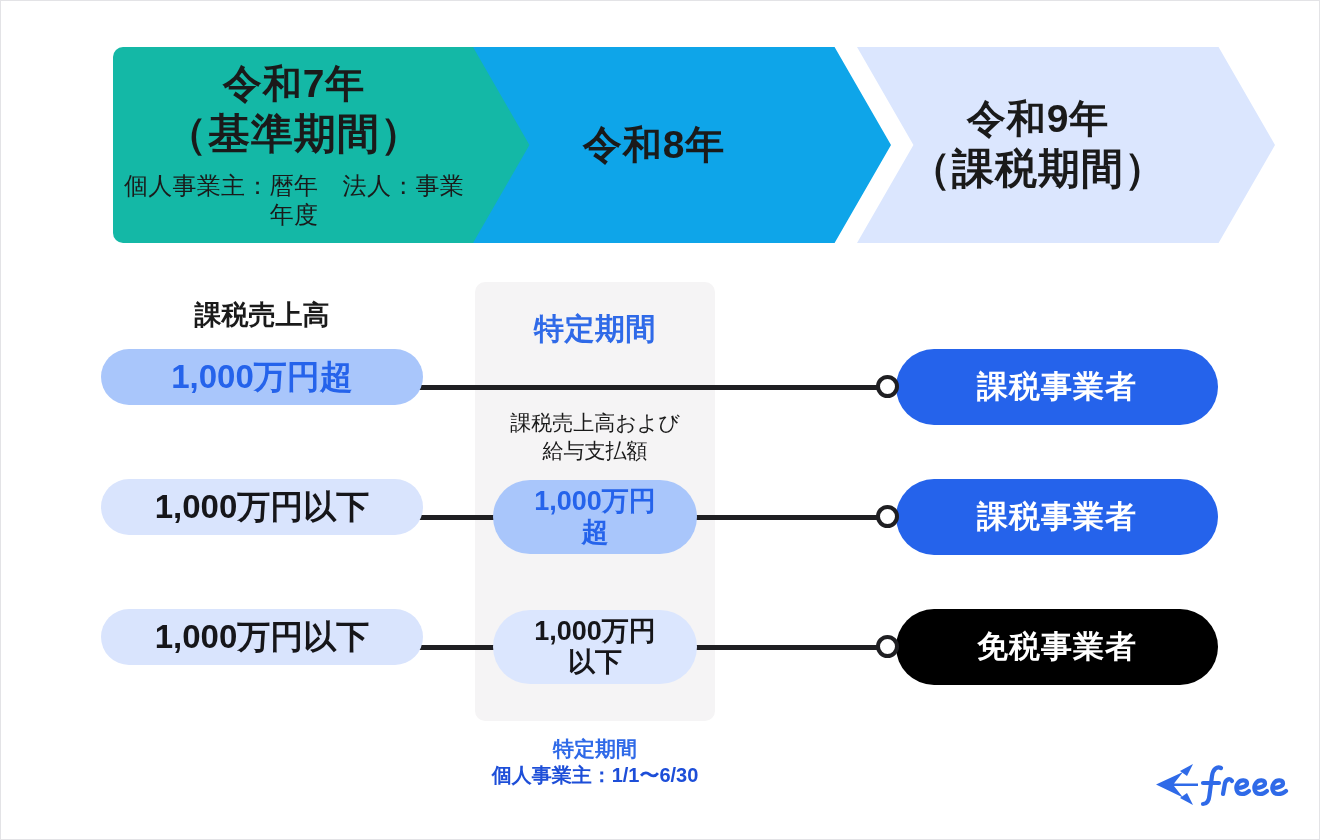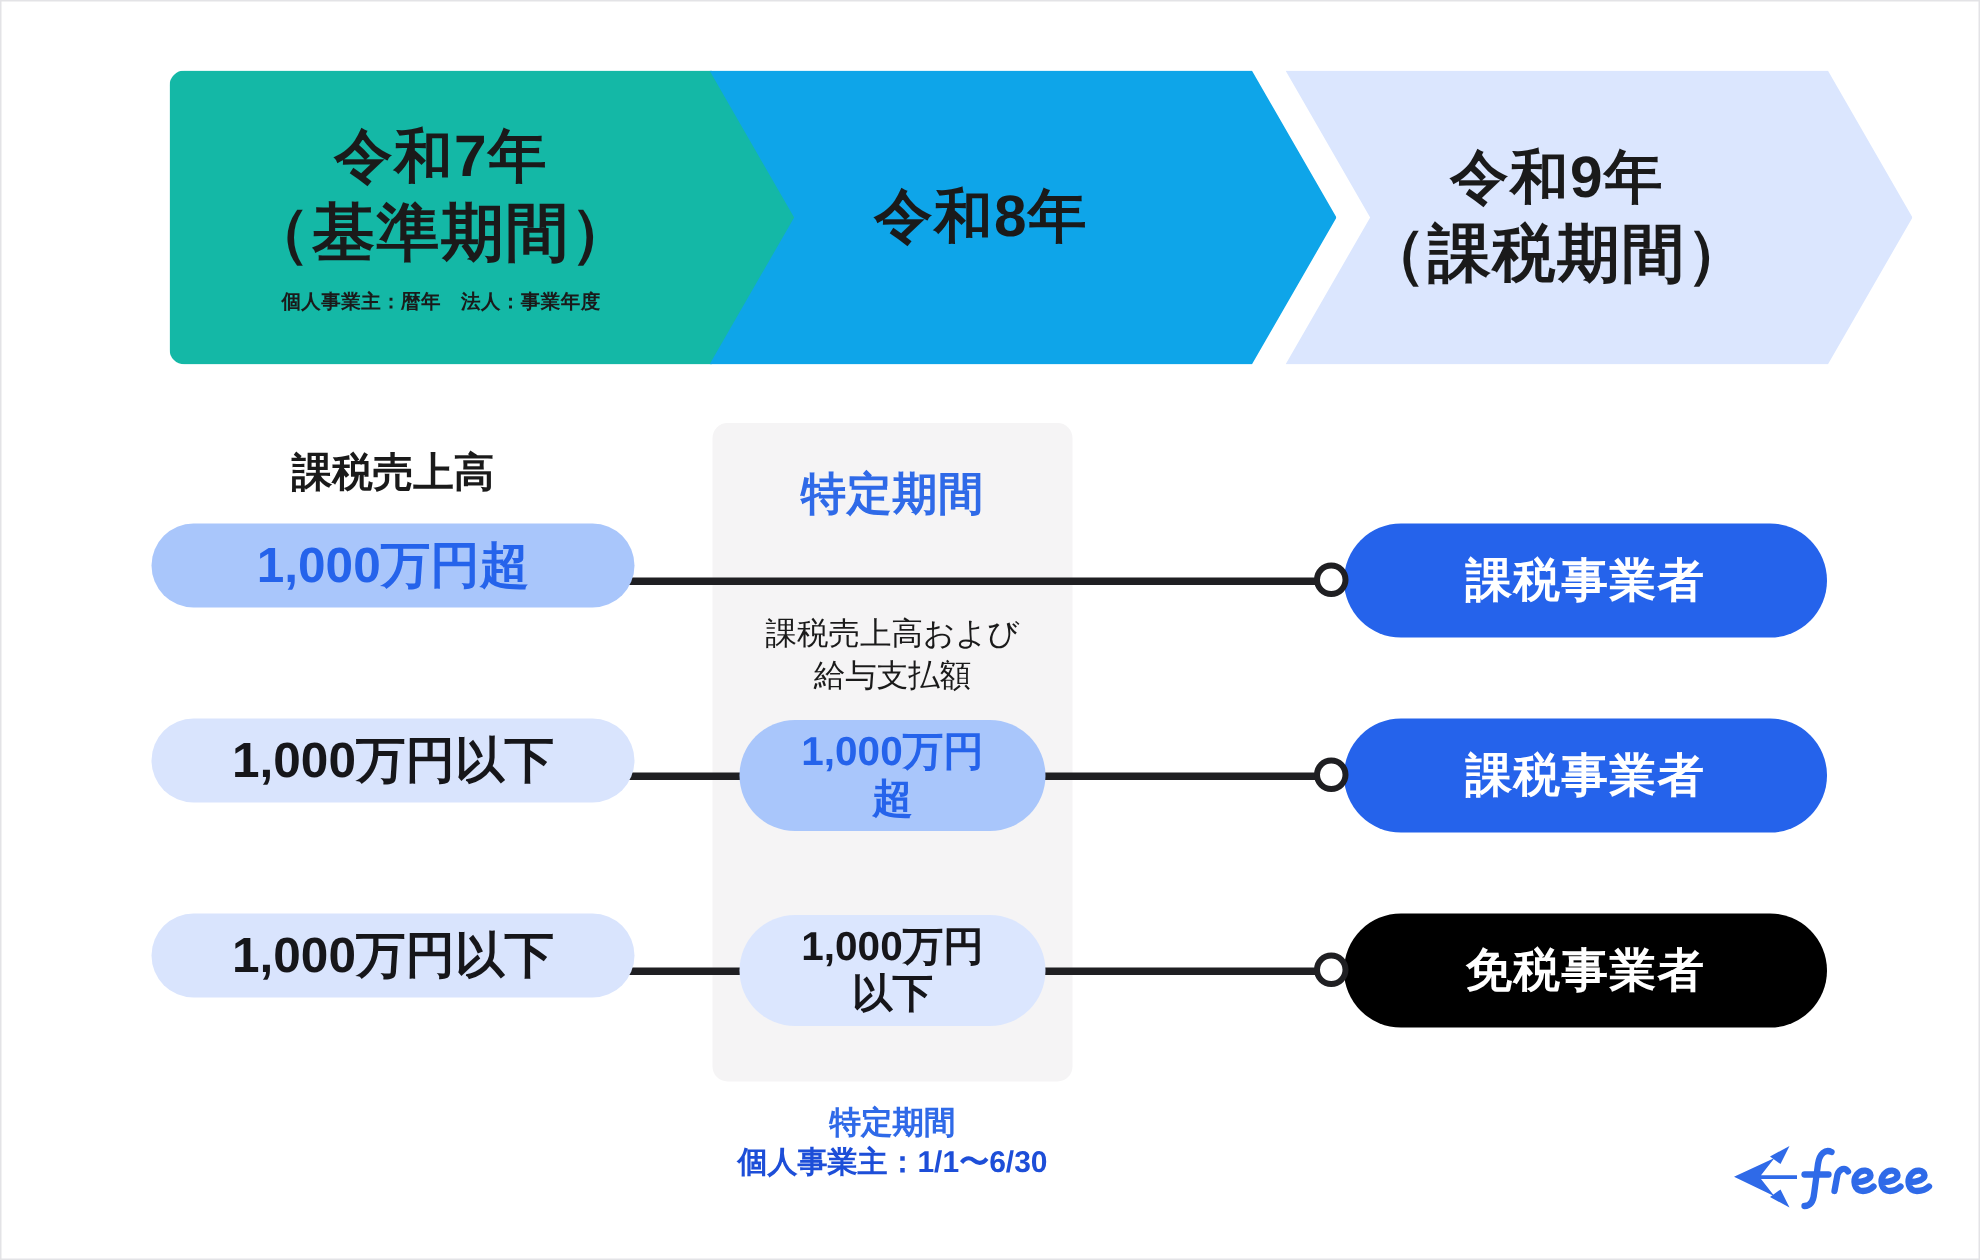--- a/index.html
+++ b/index.html
@@ -64,22 +64,22 @@
     font-weight: 700;
     letter-spacing: 1px;
   }
   .chev-sub {
     font-size: 42px;
     font-weight: 700;
     letter-spacing: 1px;
     margin-top: 2px;
   }
   .chev-note {
-    font-size: 13px;
-    font-weight: 700;
+    font-size: 24px;
+    font-weight: 400;
     margin-top: 14px;
     letter-spacing: 0.3px;
   }
 
   
   #grey-panel {
     position: absolute;
     left: 474px;
     top: 281px;
     width: 240px;

